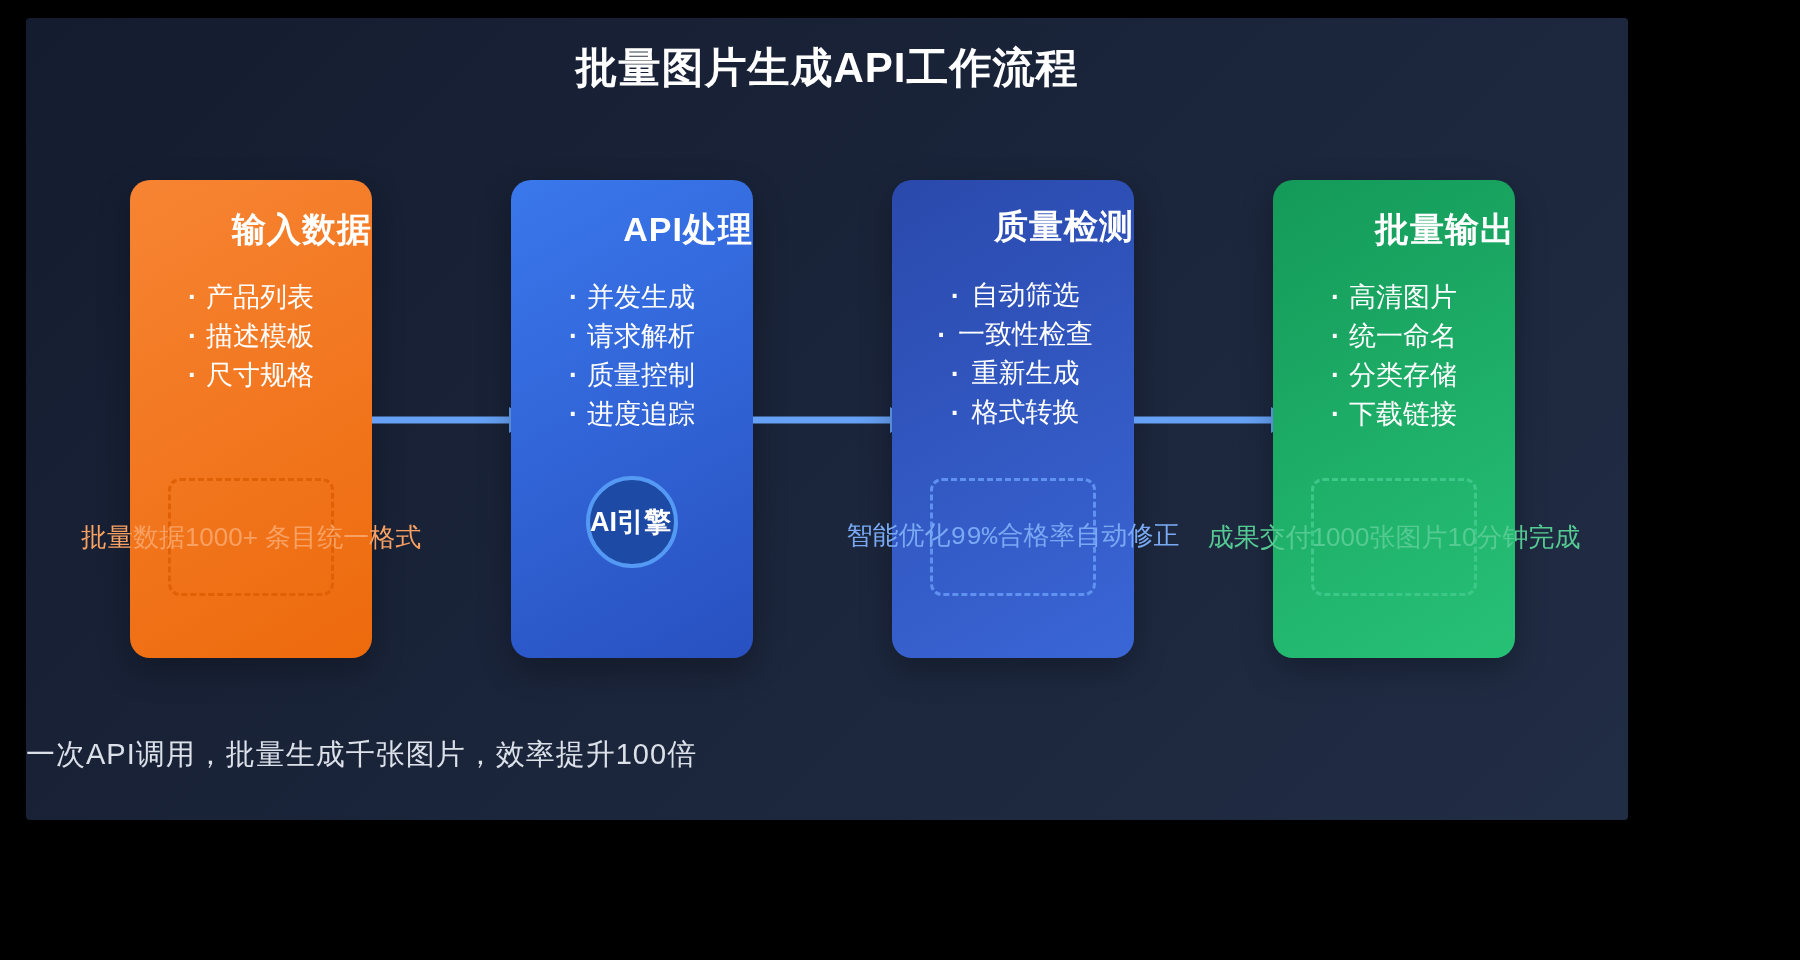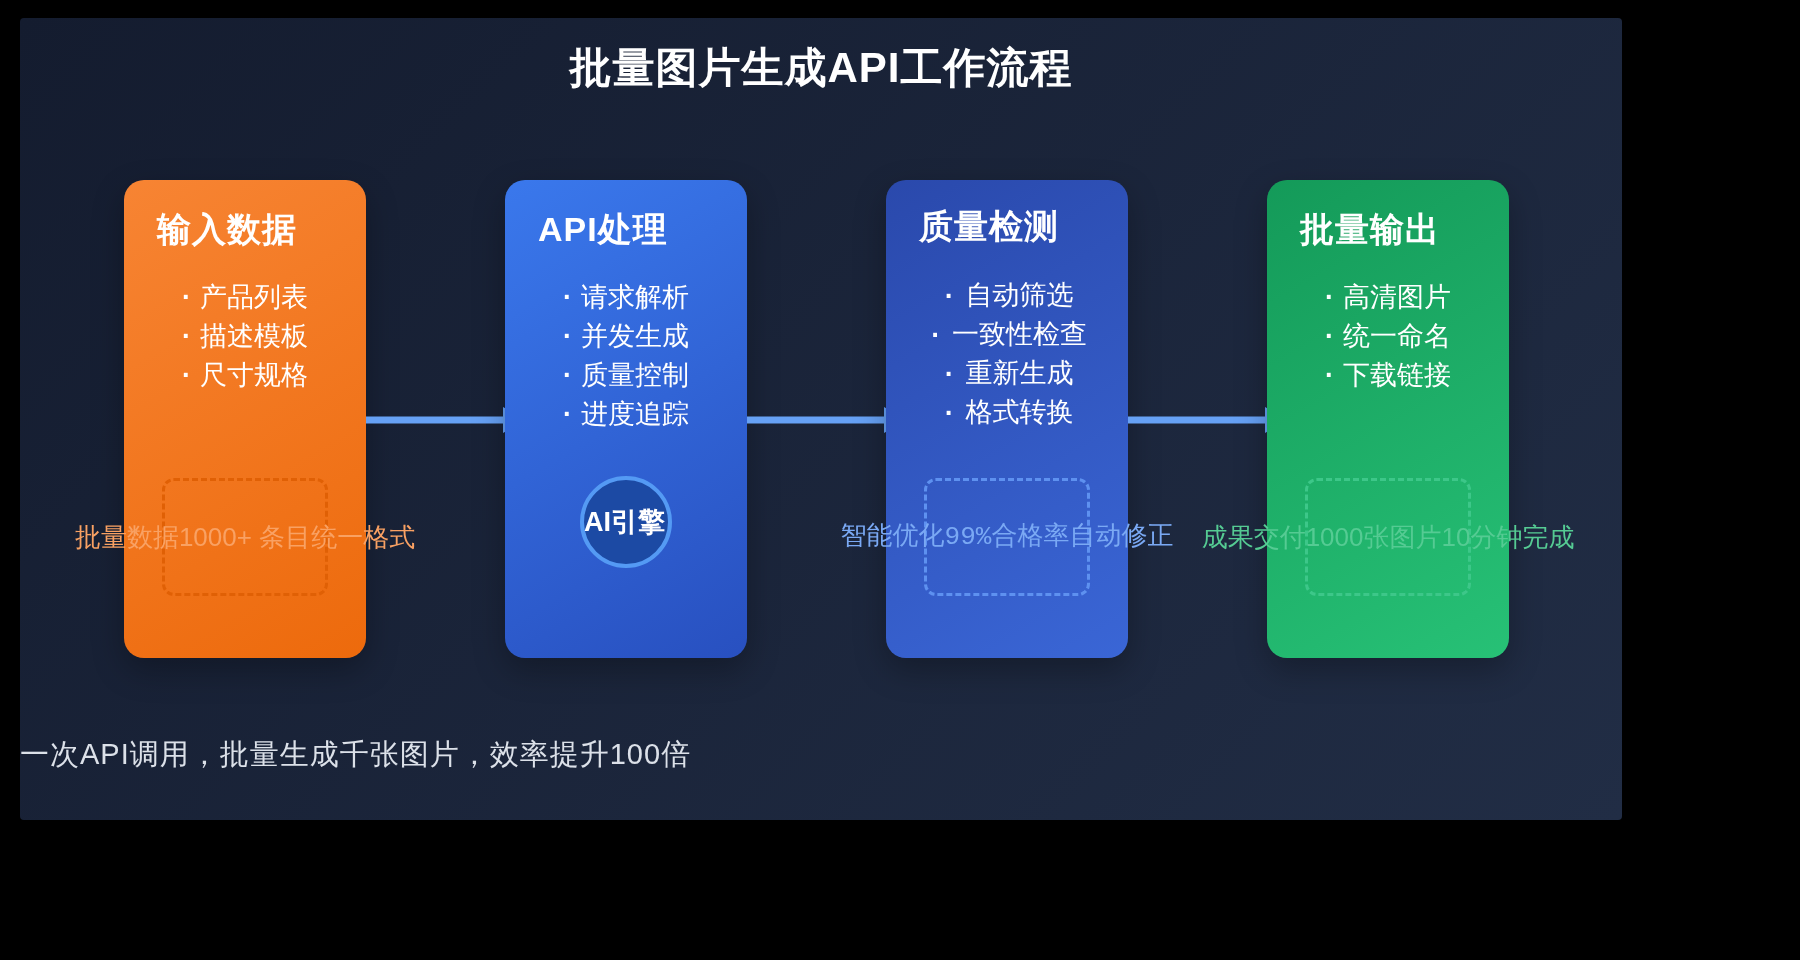--- a/index.html
+++ b/index.html
@@ -5,21 +5,21 @@
   * { box-sizing: border-box; }
   html, body { margin: 0; padding: 0; }
   body {
     width: 1800px; height: 960px;
     background: #000;
     font-family: "Liberation Sans", sans-serif;
     position: relative;
     overflow: hidden;
   }
   .panel {
-    position: absolute; left: 20px; top: 18px;
+    position: absolute; left: 26px; top: 18px;
     width: 1602px; height: 802px;
     background: linear-gradient(135deg, var(--panel-bg-start, #141c2f) 0%, var(--panel-bg-end, #212d45) 100%);
     border-radius: 4px;
   }
   .page-title {
     position: absolute; top: 28px; left: 0; width: 100%;
     text-align: center;
     color: var(--title-text, #ffffff);
     font-size: 42px; font-weight: 700; line-height: 44px;
     letter-spacing: 1px;
@@ -31,21 +31,21 @@
     border-radius: 20px;
     background: linear-gradient(150deg, var(--gradient-start, #888) 0%, var(--gradient-end, #666) 100%);
     box-shadow: 0 12px 32px rgba(0,0,0,0.28);
   }
   .card.pos-0 { left: 104px; }
   .card.pos-1 { left: 485px; }
   .card.pos-2 { left: 866px; font-family: Liberation Mono, monospace; }
   .card.pos-3 { left: 1247px; }
   .card-title {
     margin: 26px 0 0;
-    text-align: left;
+    text-align: right;
     color: #ffffff;
     font-size: 34px; font-weight: 700; line-height: 46px;
     letter-spacing: 1px;
     padding-left: 33px;
   }
   .bullets {
     list-style: none;
     margin: 26px 0 0; padding: 0;
   }
   .bullet {
@@ -125,24 +125,24 @@
 
   <svg class="arrow a-0" width="161" height="36" viewBox="0 0 161 36">
     <line x1="0" y1="18" x2="140" y2="18"></line>
     <polygon points="137,5 160,18 137,31"></polygon>
   </svg>
 
   <section class="card pos-1" style="--gradient-start: #3a78ec; --gradient-end: #2850c0; --circle-fill: #1c4aa4; --circle-border: #549af4;">
     <h2 class="card-title">API处理</h2>
     <ul class="bullets">
       <li class="bullet dot">
+          <span>并发生成</span>
+        </li>
+      <li class="bullet dot">
           <span>请求解析</span>
-        </li>
-      <li class="bullet dot">
-          <span>并发生成</span>
         </li>
       <li class="bullet dot">
           <span>质量控制</span>
         </li>
       <li class="bullet dot">
           <span>进度追踪</span>
         </li>
     </ul>
     <div class="ai-circle">
       <span>AI引擎</span>
@@ -185,20 +185,23 @@
   <section class="card pos-3" style="--gradient-start: #149a59; --gradient-end: #27c176; --badge-border: #3dc789; --badge-text: #55cb93;">
     <h2 class="card-title">批量输出</h2>
     <ul class="bullets">
       <li class="bullet dot">
           <span>高清图片</span>
         </li>
       <li class="bullet dot">
           <span>统一命名</span>
         </li>
       <li class="bullet dot">
+          <span>分类存储</span>
+        </li>
+      <li class="bullet dot">
           <span>下载链接</span>
         </li>
     </ul>
     <div class="badge">
       <span>成果交付</span>
       <span>1000张图片</span>
       <span>10分钟完成</span>
     </div>
   </section>
 

